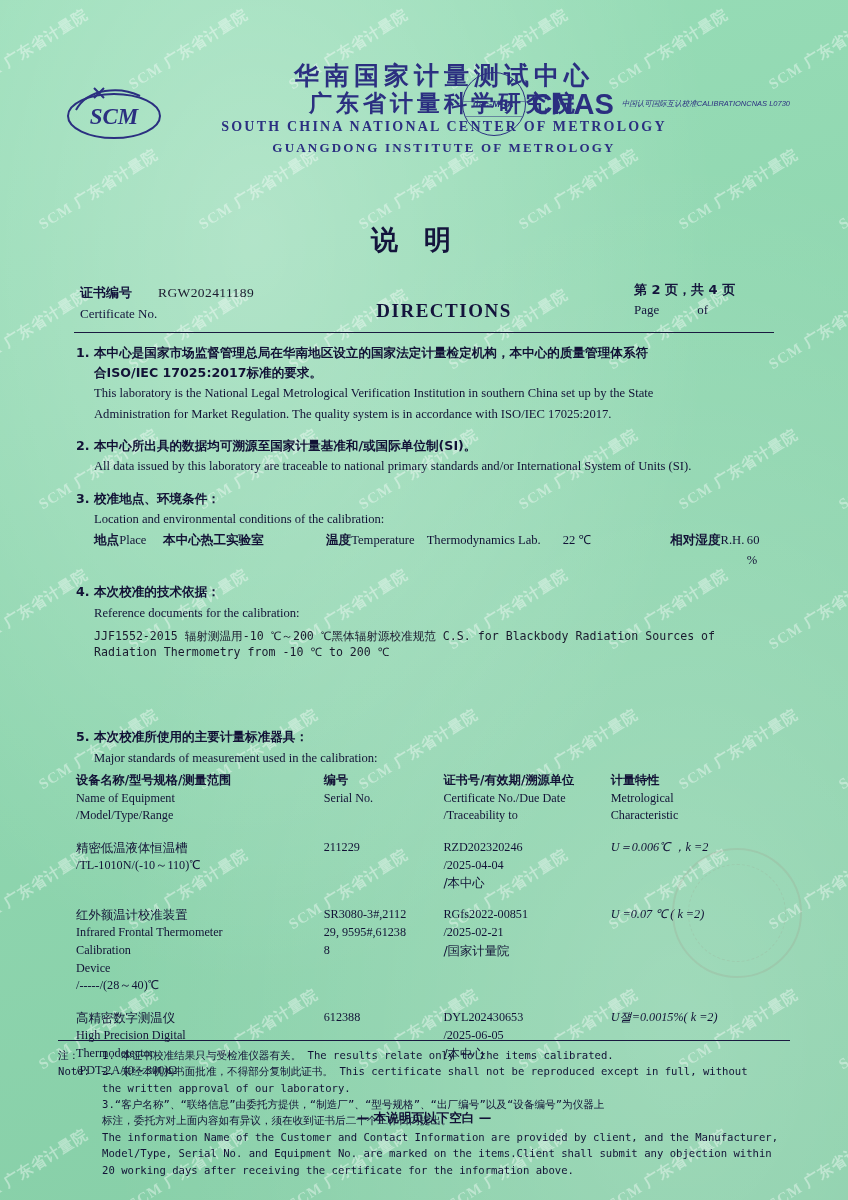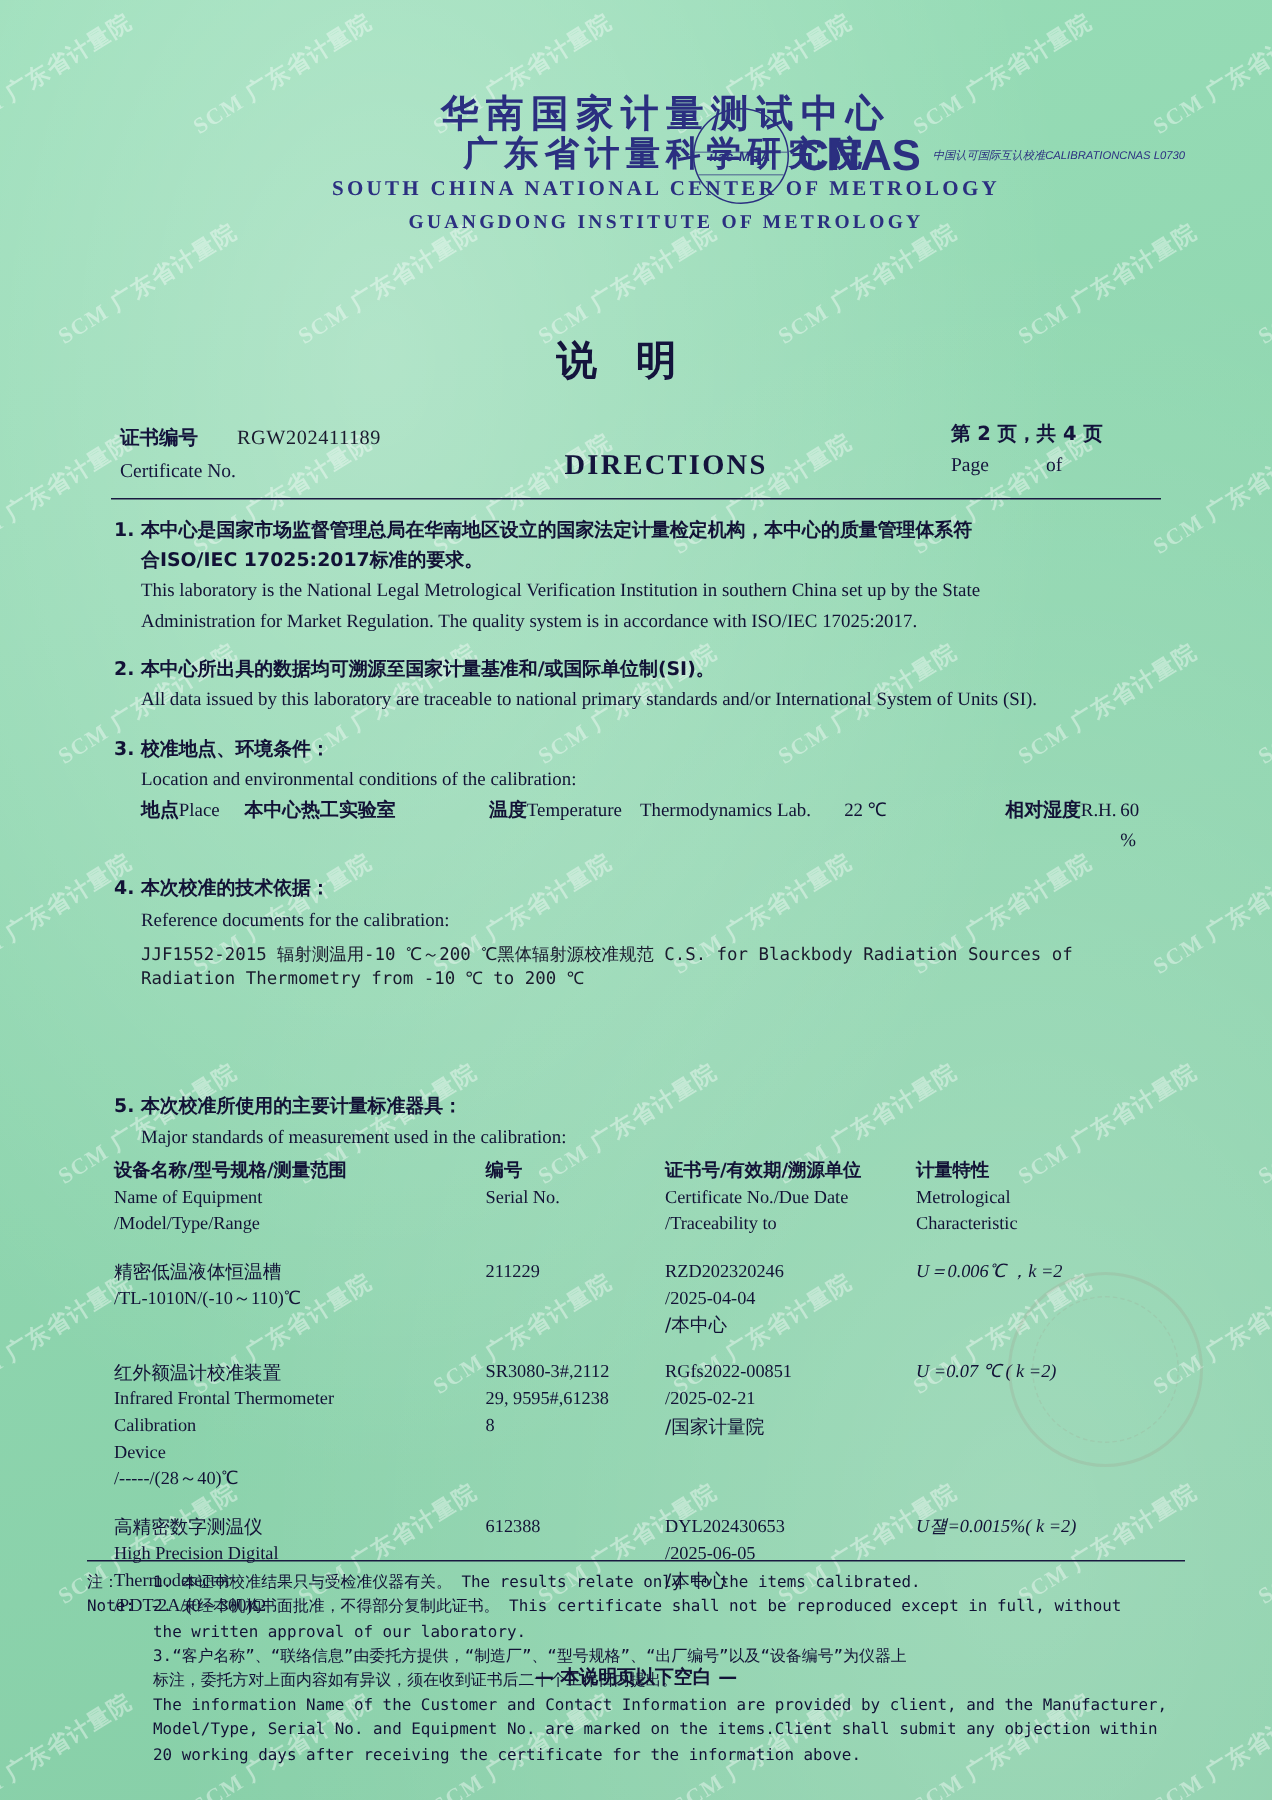--- a/index.html
+++ b/index.html
@@ -382,20 +382,28 @@
       <div class="wm" style="left: 280px; top: 1160px;">SCM 广东省计量院</div>
       <div class="wm" style="left: 440px; top: 1160px;">SCM 广东省计量院</div>
       <div class="wm" style="left: 600px; top: 1160px;">SCM 广东省计量院</div>
       <div class="wm" style="left: 760px; top: 1160px;">SCM 广东省计量院</div>
     </div>
 
   <div class="content">
 
     <div class="header">
 
+      <div class="scm-logo">
+        <svg width="112" height="62" viewBox="0 0 112 62">
+          <ellipse cx="56" cy="36" rx="46" ry="22" fill="none" stroke="#2b2f80" stroke-width="2"></ellipse>
+          <path d="M18 30 C30 8, 62 6, 82 16" fill="none" stroke="#2b2f80" stroke-width="2"></path>
+          <path d="M36 8 L46 18 M46 8 L36 18" stroke="#2b2f80" stroke-width="2" fill="none"></path>
+          <text x="56" y="44" font-family="Liberation Serif, serif" font-size="23" font-style="italic" font-weight="bold" fill="#2b2f80" text-anchor="middle">SCM</text>
+        </svg>
+      </div>
 
       <div class="title-block">
         <div class="cn-title-1">华南国家计量测试中心</div>
         <div class="cn-title-2">广东省计量科学研究院</div>
         <div class="en-title-1">SOUTH CHINA NATIONAL CENTER OF METROLOGY</div>
         <div class="en-title-2">GUANGDONG INSTITUTE OF METROLOGY</div>
       </div>
 
       <div class="marks">
         <div class="ilac">

